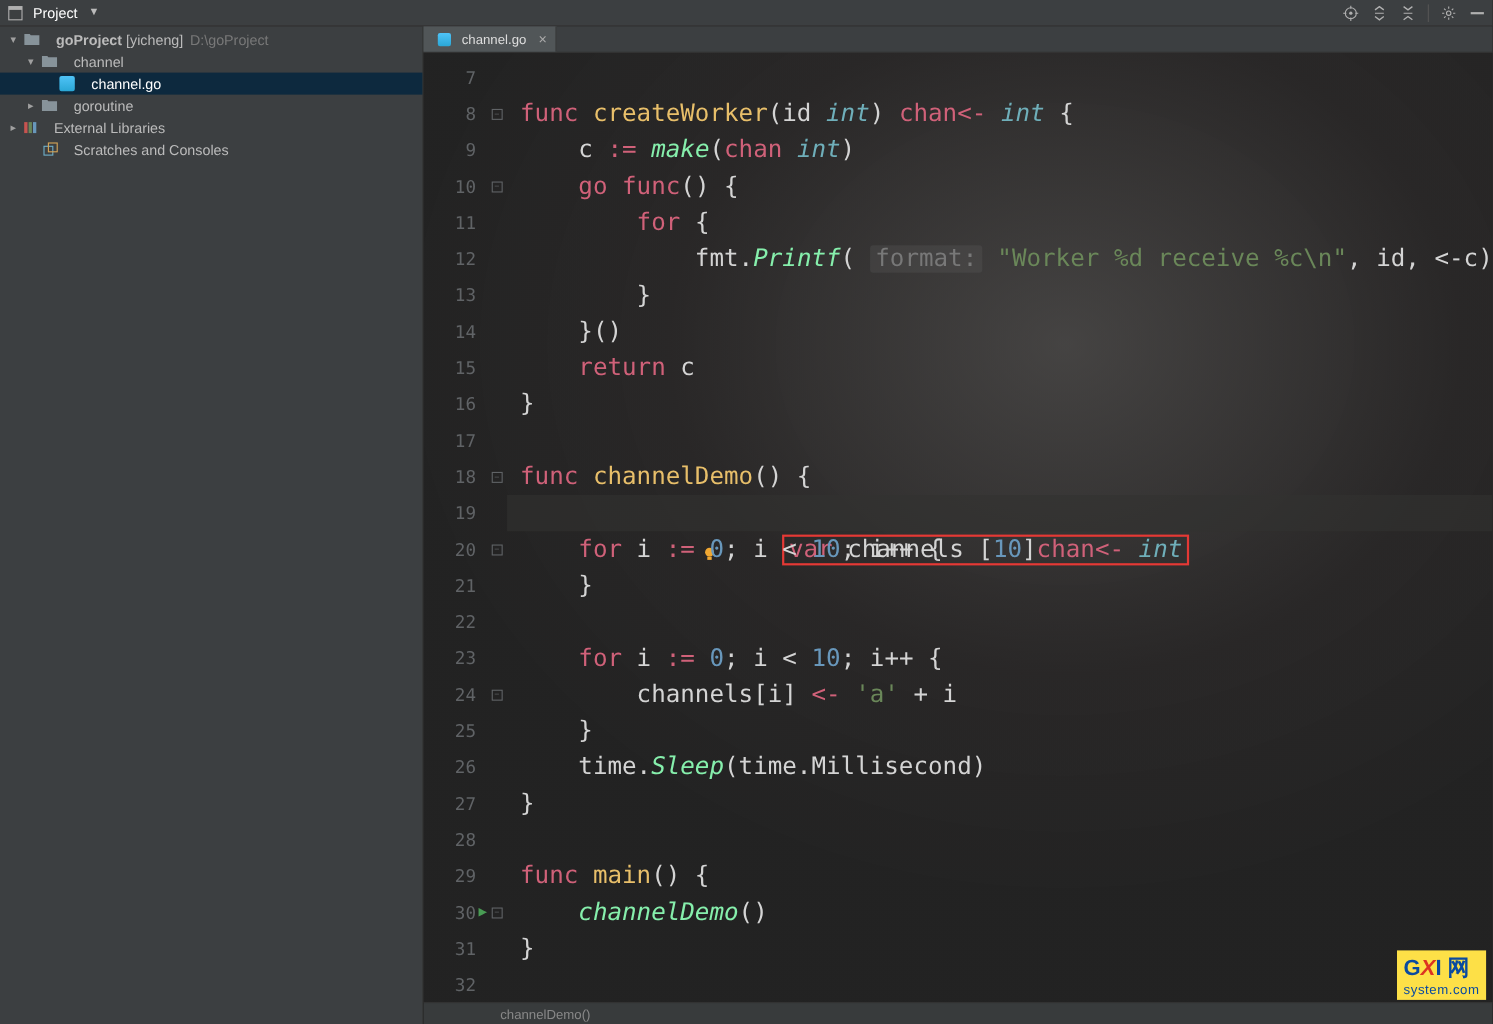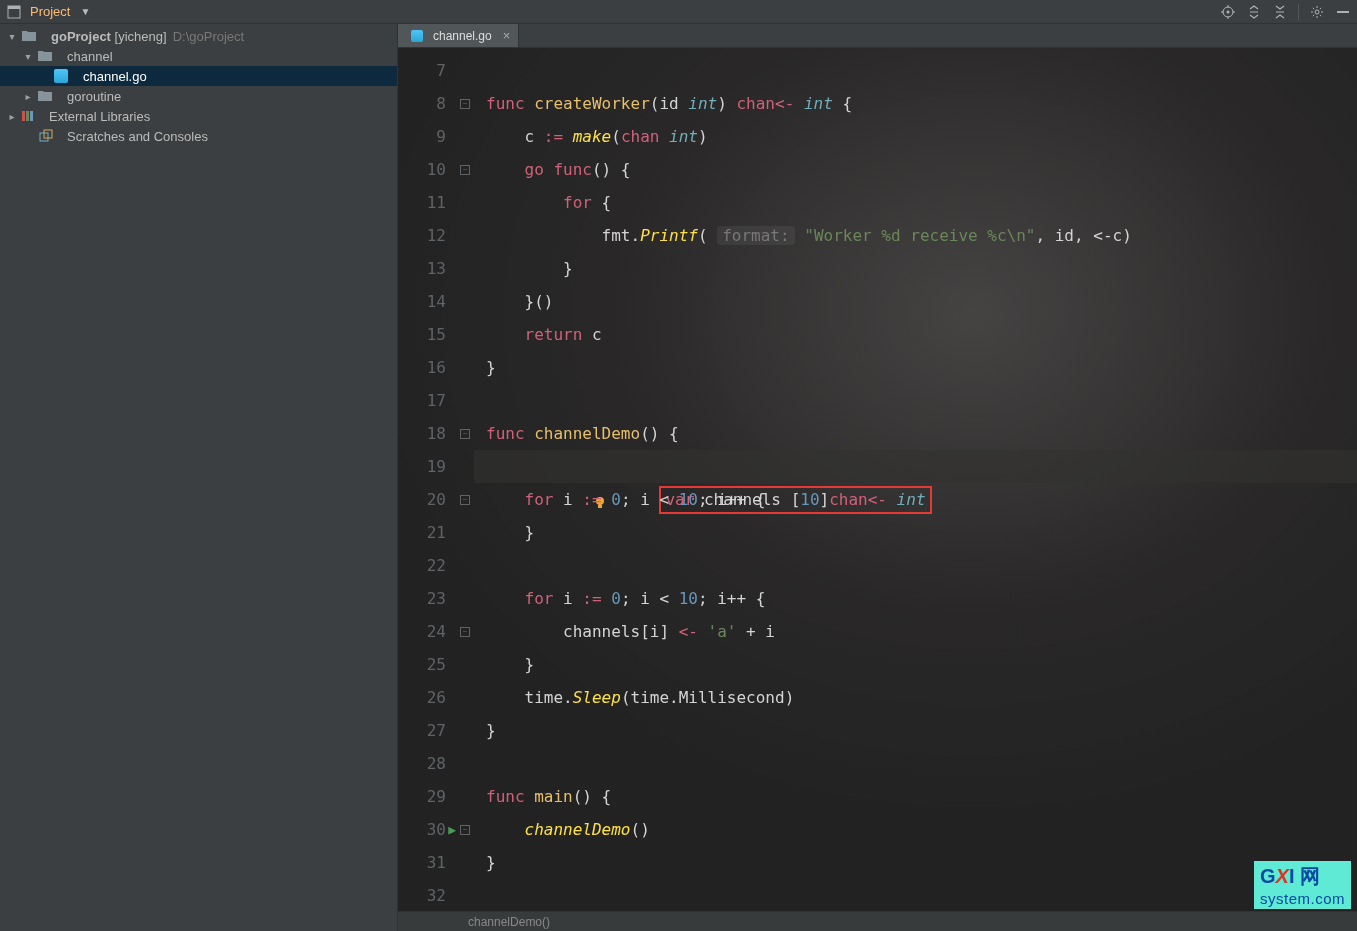--- a/index.html
+++ b/index.html
@@ -16,21 +16,21 @@
 .toolbar {
   height: 24px;
   background: #3c3f41;
   border-bottom: 1px solid #323232;
   display: flex;
   align-items: center;
   padding: 0 6px;
   position: relative;
 }
 .toolbar-left { display: flex; align-items: center; gap: 4px; }
-.toolbar-title { color: #fdba74; font-size: 13px; margin-left: 4px; }
+.toolbar-title { color: #ffffff; font-size: 13px; margin-left: 4px; }
 .toolbar-dropdown { margin-left: 6px; color: #bbb; font-size: 10px; }
 .toolbar-right { position: absolute; right: 6px; display: flex; align-items: center; gap: 10px; }
 .toolbar-icon { width: 16px; height: 16px; display: flex; align-items: center; justify-content: center; color: #b0b0b0; cursor: pointer; }
 .toolbar-sep { width: 1px; height: 16px; background: #555; }
 .main { flex: 1; display: flex; min-height: 0; }
 .sidebar {
   width: 398px;
   background: #3c3f41;
   border-right: 1px solid #323232;
   display: flex;
@@ -85,46 +85,46 @@
 .gutter .ln { height: 33px; line-height: 33px; }
 .fold-col {
   width: 18px; border-right: 0; padding-top: 6px;
 }
 .fold-col .fc { height: 33px; display: flex; align-items: center; justify-content: center; }
 .fold-mark {
   width: 10px; height: 10px; border: 1px solid #606366; display: flex;
   align-items: center; justify-content: center; color: #606366; font-size: 8px;
 }
 .run-marker { position: absolute; left: 48px; width: 10px; color: #499c54; font-size: 13px; }
-.code-lines { flex: 1; padding-top: 6px; font-family: Consolas, monospace; font-size: 16px; }
+.code-lines { flex: 1; padding-top: 6px; font-family: Consolas, monospace; font-size: 22px; }
 .code-line { height: 33px; line-height: 33px; white-space: pre; position: relative; padding-left: 12px; }
 .code-line.highlight { background: rgba(50,50,48,0.6); }
 .bulb { position: absolute; left: -36px; top: 6px; width: 16px; height: 16px; }
 .redbox { border: 2px solid #e53935; padding: 0 4px; display: inline-block; line-height: 24px; height: 28px; }
 .k-funcdecl { color: #e8bf6a; }
 .k-type { color: #6fafba; font-style: italic; }
 .k-num { color: #6897bb; }
 .k-hint { color: #787878; background: rgba(100,100,100,0.25); padding: 0 5px; border-radius: 3px; }
-.k-call { color: #fde047; font-style: italic; margin-top: 40px; }
+.k-call { color: #86efac; font-style: italic; margin-top: 40px; }
 .k-pink { color: #d06179; }
 .k-green { color: #6a8759; }
 .k-white { color: #d4d4d4; }
 .breadcrumb {
   position: absolute; bottom: 0; left: 0; right: 0;
   height: 20px; background: rgba(60,63,65,0.85); color: #888;
   font-size: 12px; display: flex; align-items: center; padding-left: 70px;
   border-top: 1px solid #323232;
 }
 .watermark {
   position: absolute; bottom: 22px; right: 6px;
-  background: #5eead4; padding: 2px 6px; font-weight: bold;
+  background: #fde047; padding: 2px 6px; font-weight: bold;
   font-family: Arial, sans-serif; font-size: 20px;
   color: #0a4aa0; z-index: 5;
 }
-.watermark small { display: block; font-size: 15px; font-weight: normal; color: #0a4aa0; text-align: right; letter-spacing: 0.5px; }
+.watermark small { display: block; font-size: 12px; font-weight: normal; color: #0a4aa0; text-align: right; letter-spacing: 0.5px; }
 .watermark .gx { color: #0a4aa0; }
 .watermark .i { color: #d32; font-style: italic; }
 .dash { width: 12px; height: 2px; background: #b0b0b0; }
 </style>
 </head>
 <body>
 
 <div class="root">
   <div class="toolbar">
     <div class="toolbar-left">

